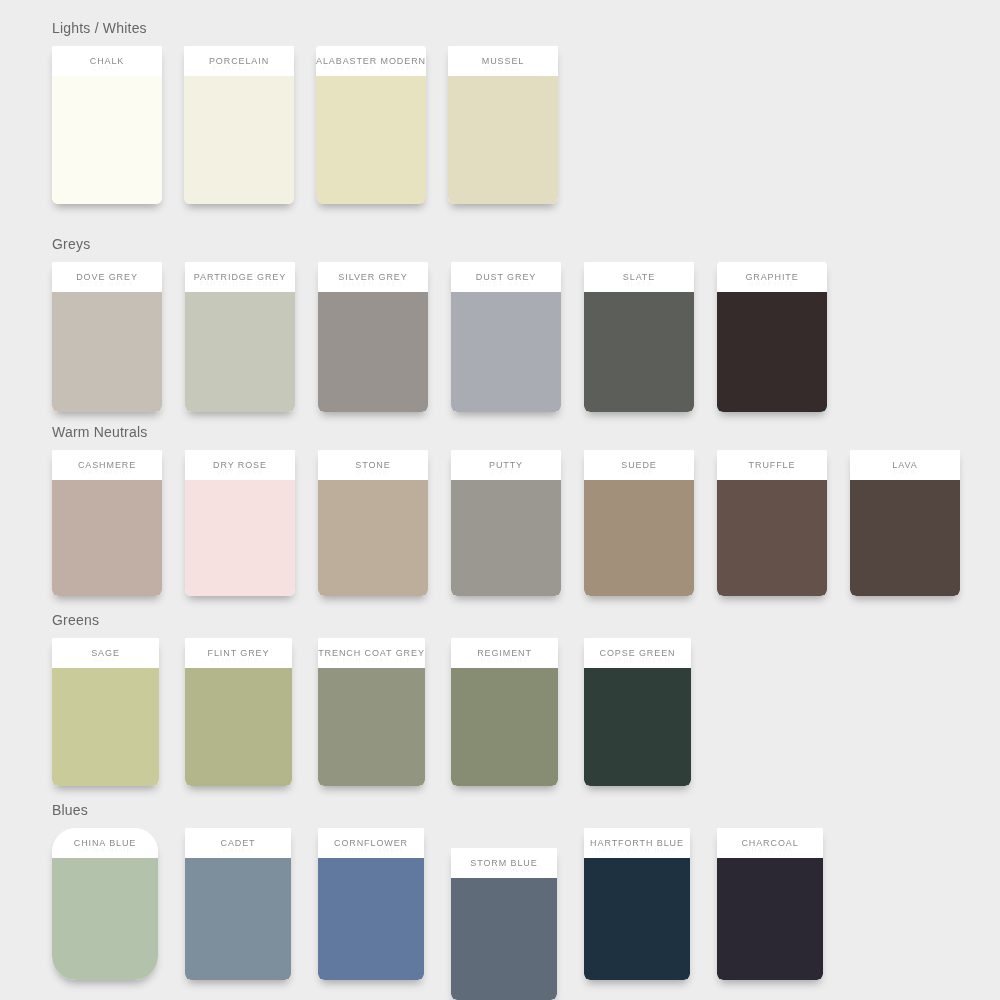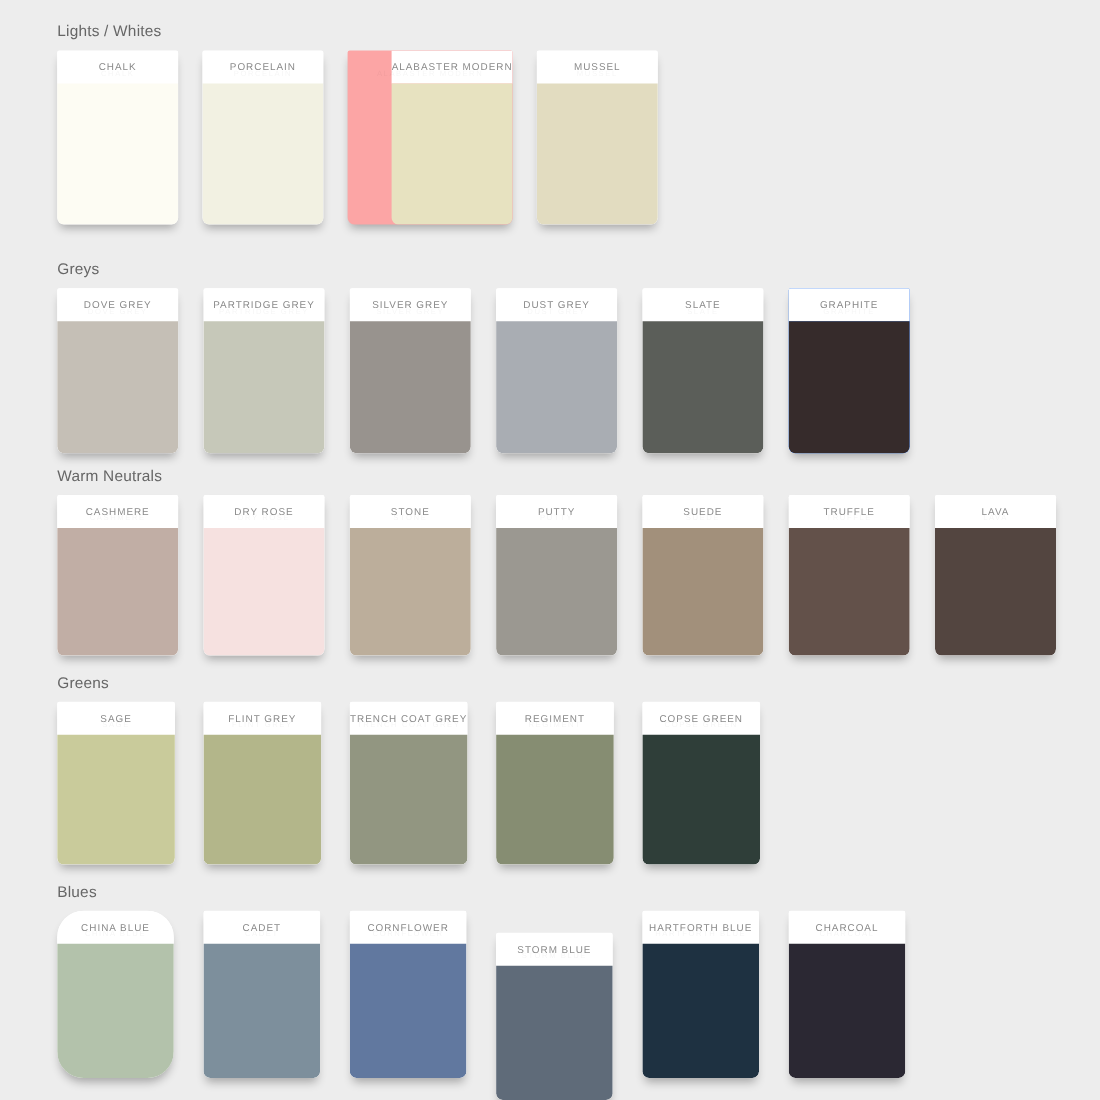--- a/index.html
+++ b/index.html
@@ -123,21 +123,21 @@
           <div class="ghost">CHALK</div>
           <div class="swatch-color" style="background: rgb(253, 252, 243);"></div>
         </div>
         <div class="swatch-card" style="background: rgb(255, 255, 255);">
           <div class="swatch-label-band">
             <div class="swatch-label">PORCELAIN</div>
           </div>
           <div class="ghost">PORCELAIN</div>
           <div class="swatch-color" style="background: rgb(242, 241, 226);"></div>
         </div>
-        <div class="swatch-card" style="background: #fca5a5; padding-left: 40px;">
+        <div class="swatch-card" style="background: #f0abfc;">
           <div class="swatch-label-band">
             <div class="swatch-label">ALABASTER MODERN</div>
           </div>
           <div class="ghost">ALABASTER MODERN</div>
           <div class="swatch-color" style="background: rgb(231, 226, 192);"></div>
         </div>
         <div class="swatch-card" style="background: rgb(255, 255, 255); margin-right: 0px;">
           <div class="swatch-label-band">
             <div class="swatch-label">MUSSEL</div>
           </div>
@@ -178,21 +178,21 @@
           <div class="ghost">DUST GREY</div>
           <div class="swatch-color" style="background: rgb(169, 173, 179);"></div>
         </div>
         <div class="swatch-card" style="background: rgb(255, 255, 255);">
           <div class="swatch-label-band">
             <div class="swatch-label">SLATE</div>
           </div>
           <div class="ghost">SLATE</div>
           <div class="swatch-color" style="background: rgb(91, 94, 89);"></div>
         </div>
-        <div class="swatch-card" style="background: #3b82f6;">
+        <div class="swatch-card" style="background: #5eead4;">
           <div class="swatch-label-band">
             <div class="swatch-label">GRAPHITE</div>
           </div>
           <div class="ghost">GRAPHITE</div>
           <div class="swatch-color" style="background: rgb(54, 43, 43);"></div>
         </div>
       </div>
   </div>
 
   <div class="section row-warm" id="section-warm">

